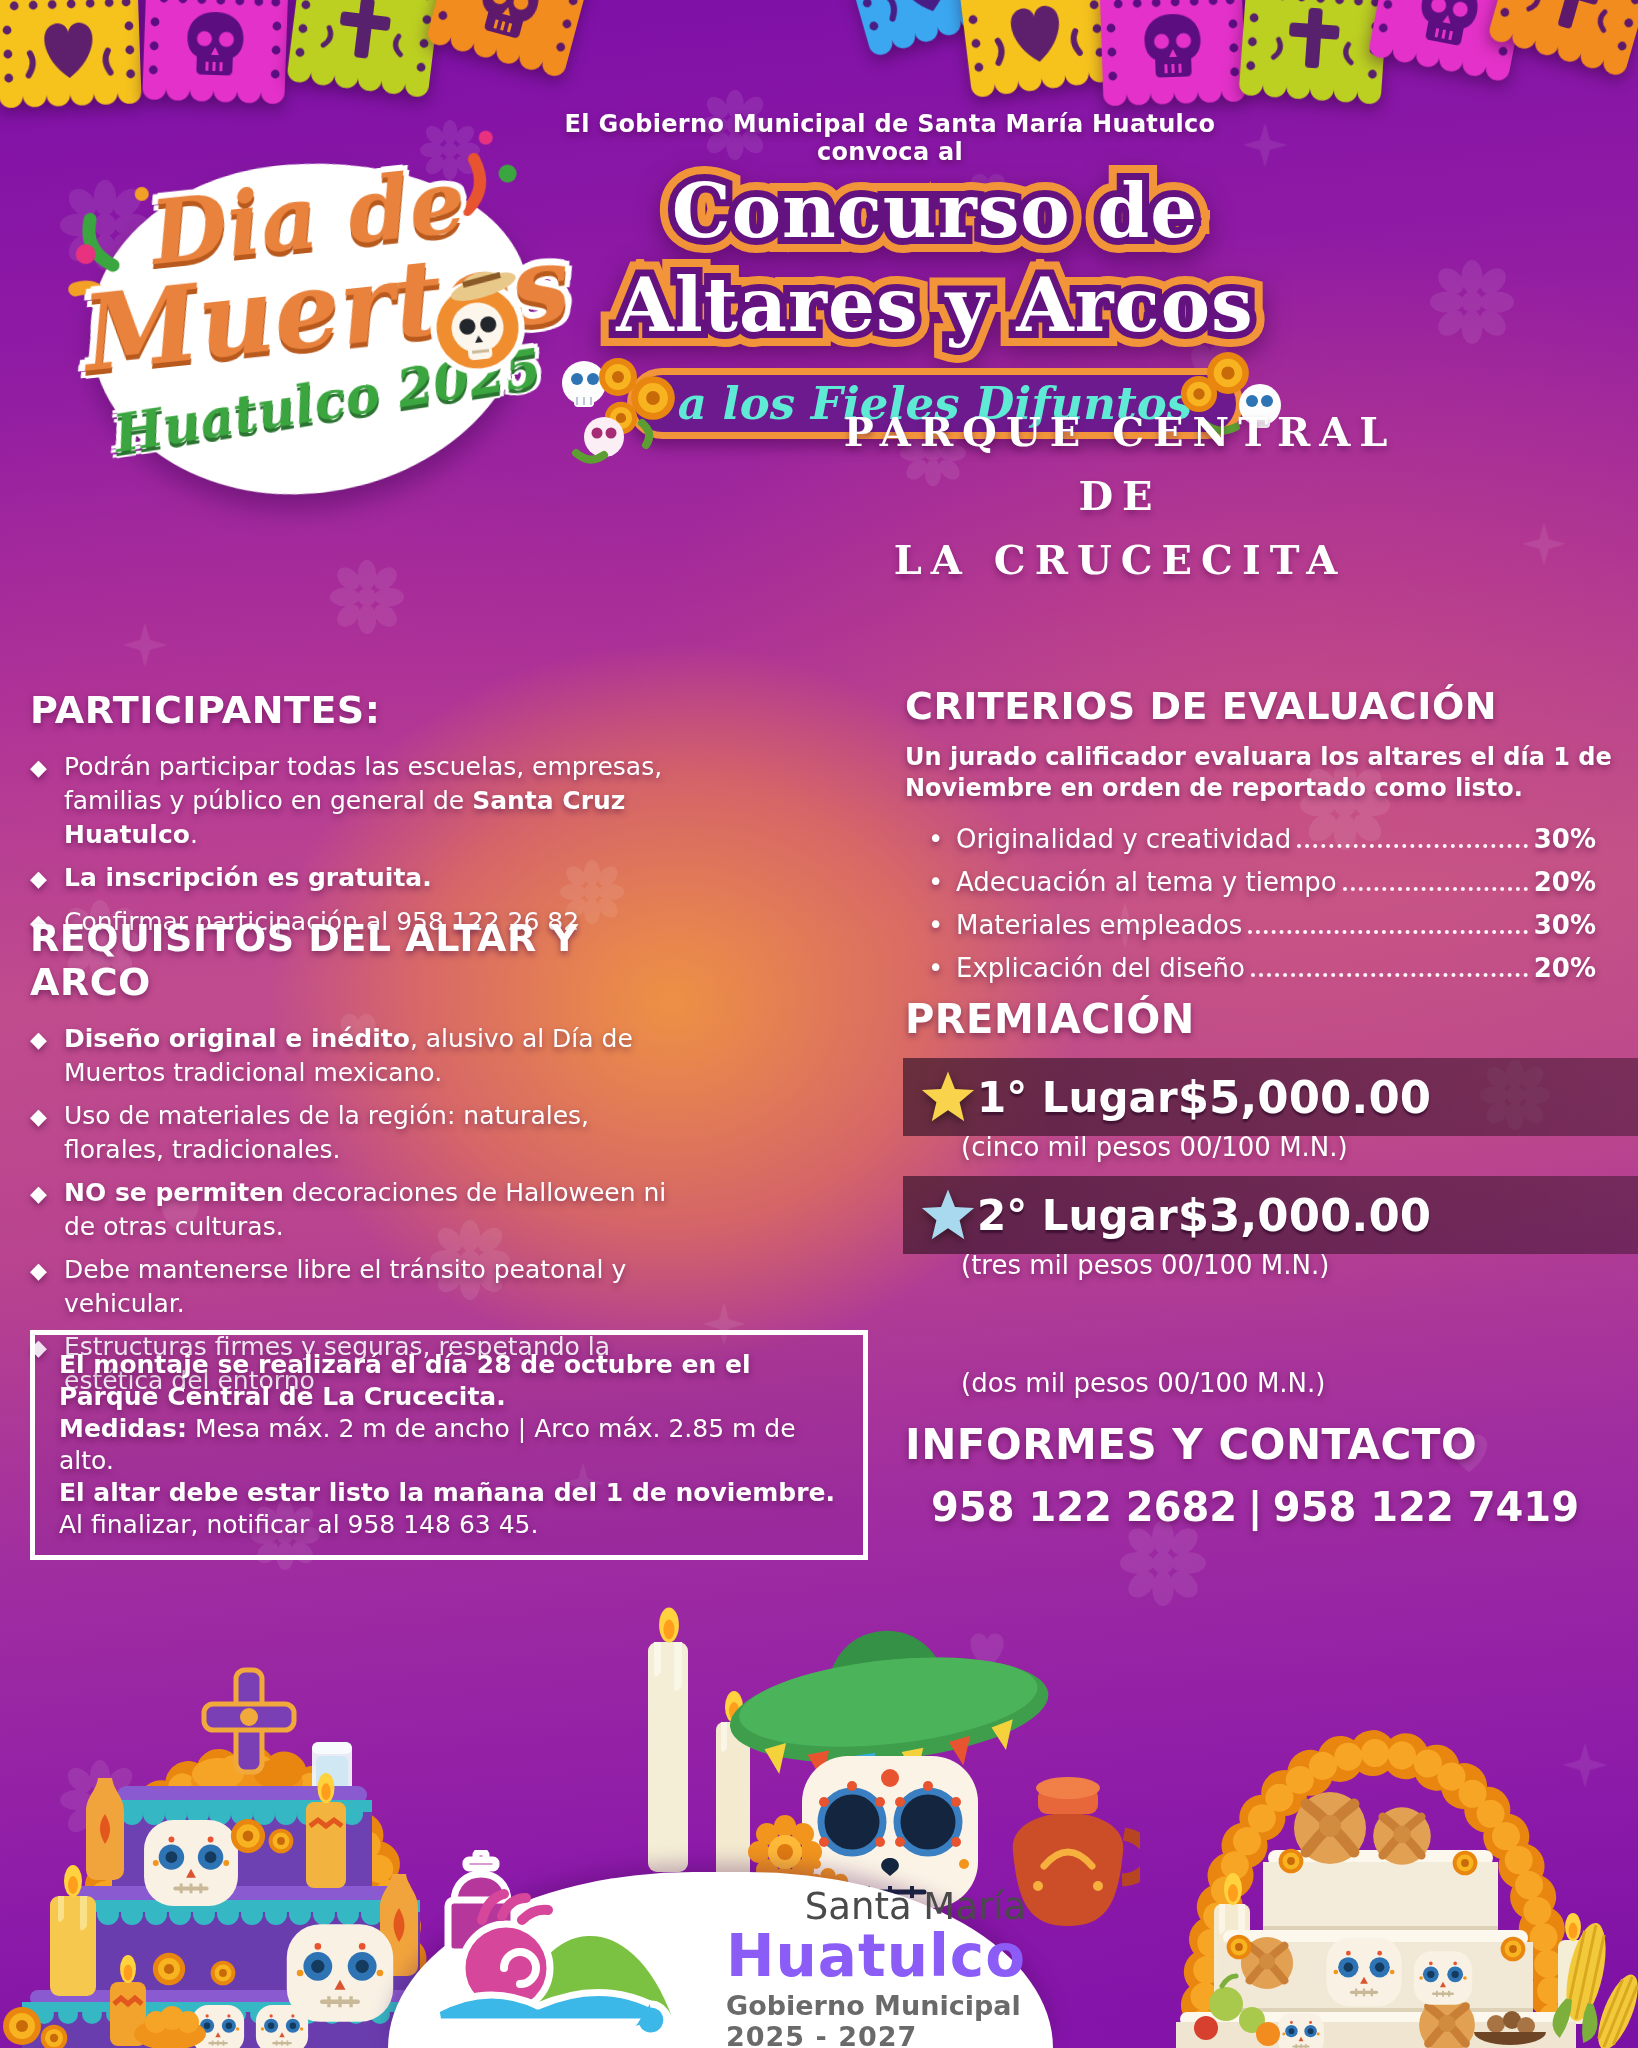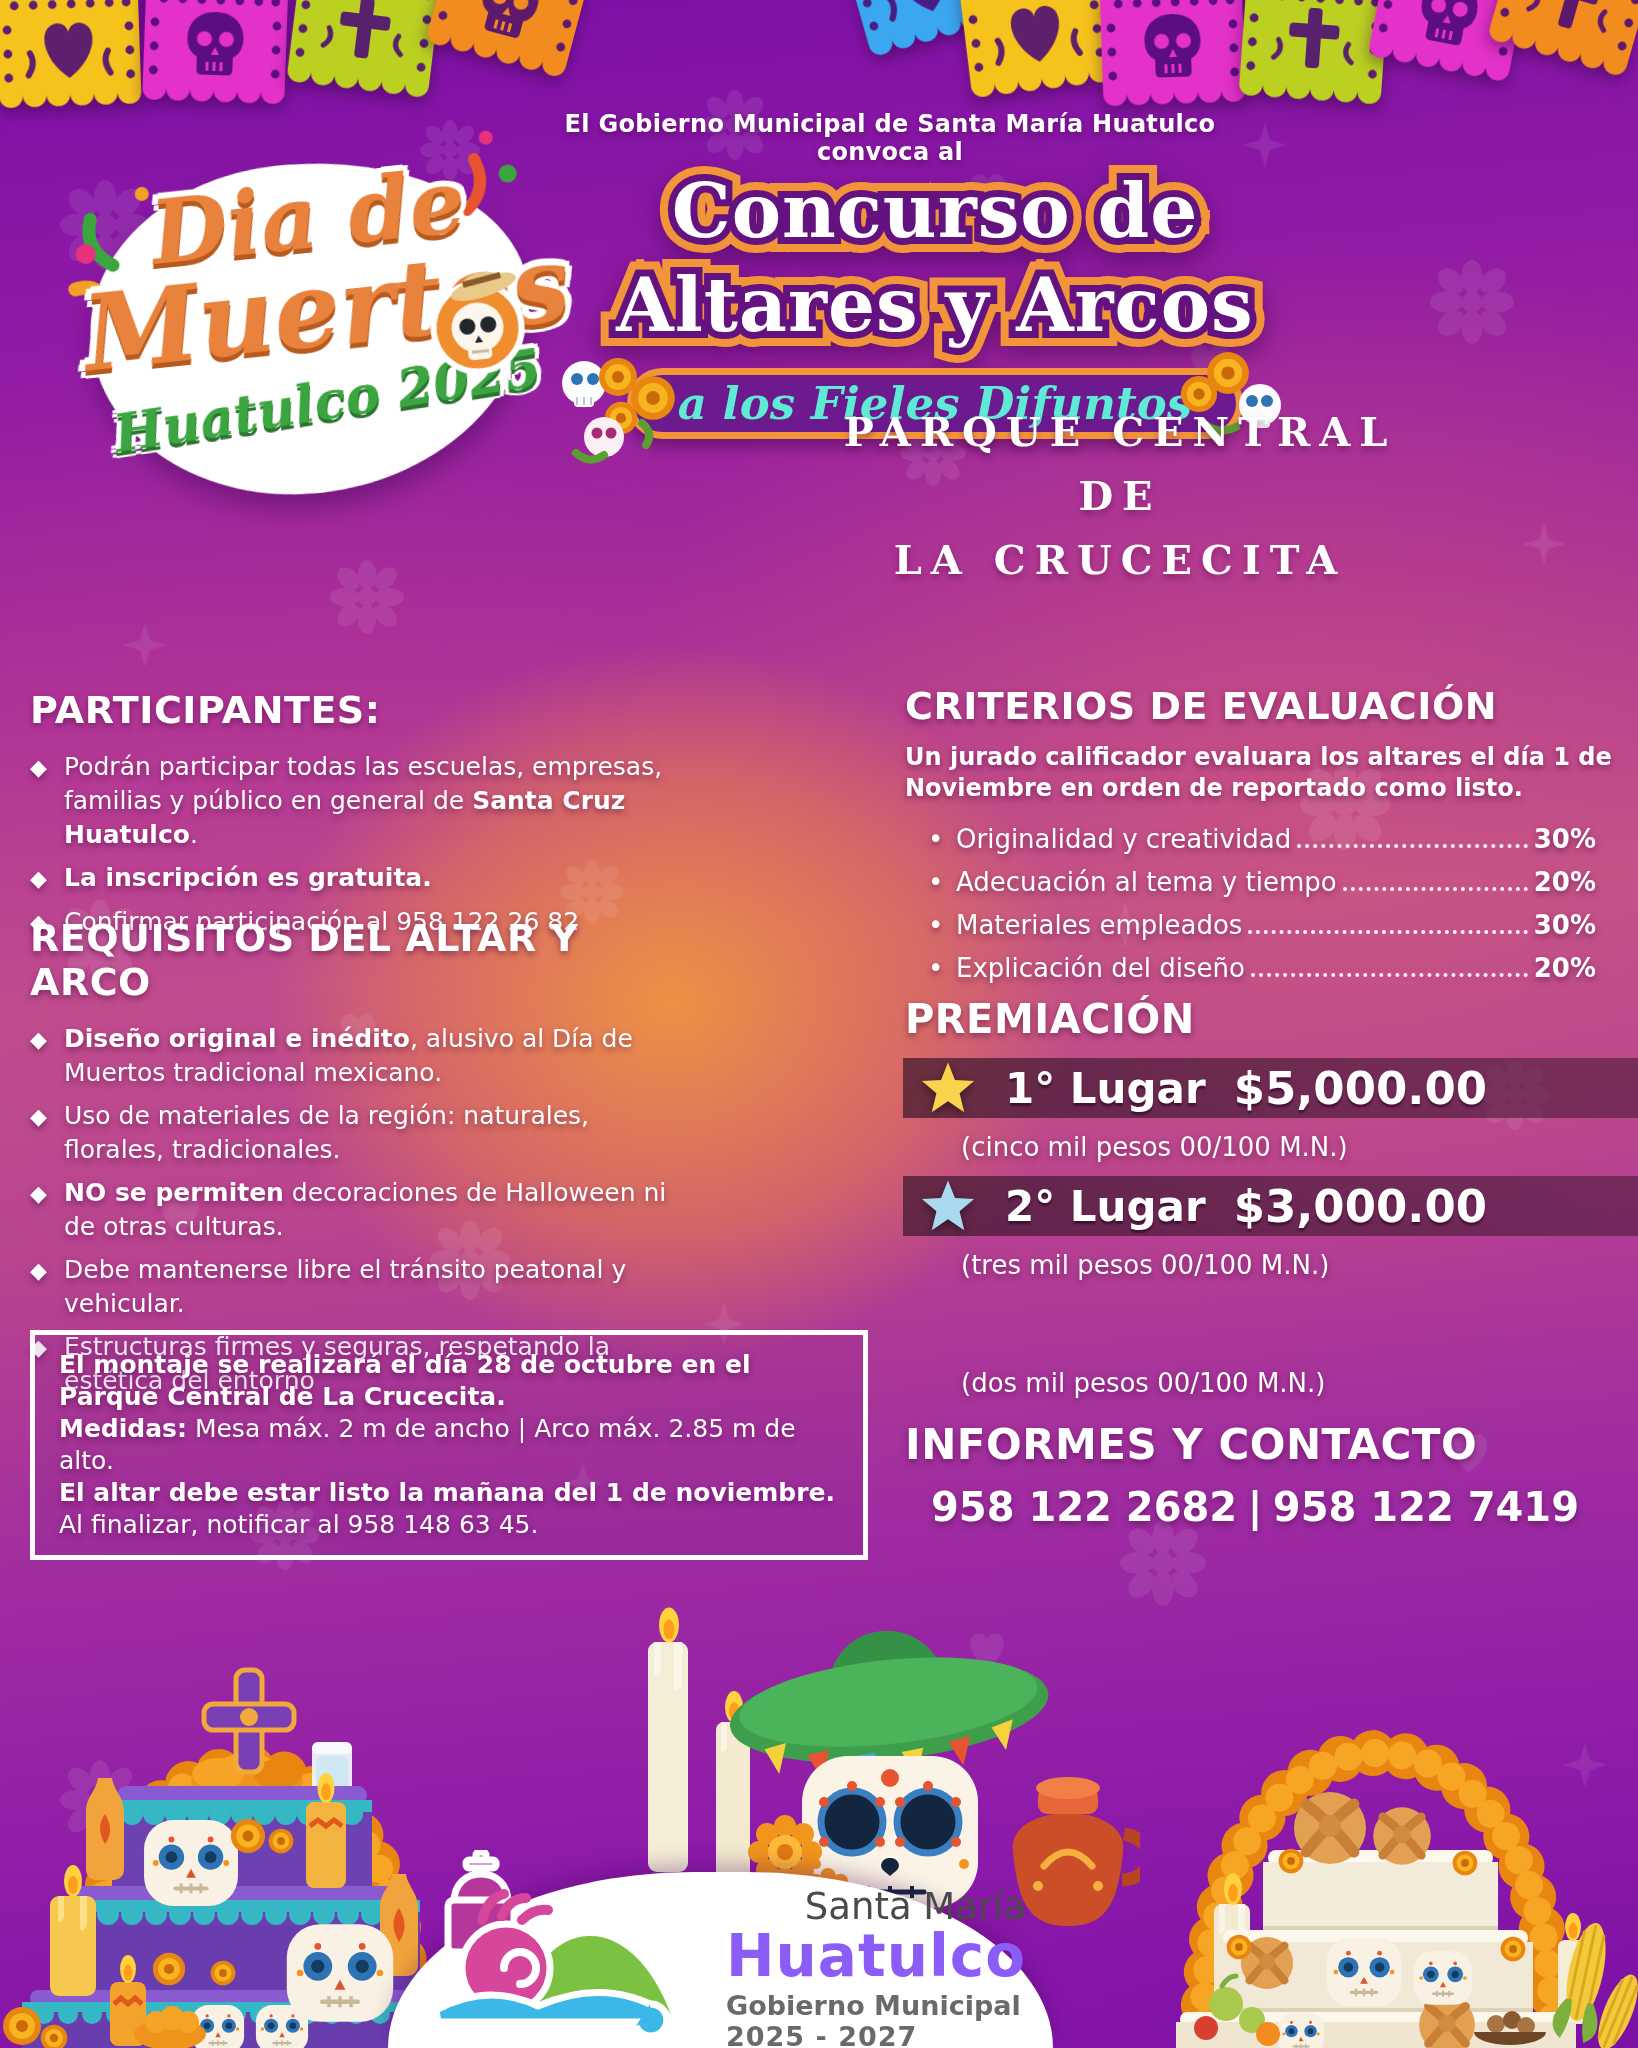--- a/index.html
+++ b/index.html
@@ -64,22 +64,22 @@
   .mbox{left:30px;top:1330px;width:838px;box-sizing:border-box;border:5px solid #fff;
     padding:14px 24px;background:rgba(120,30,130,.12);color:#fff;font-size:25px;line-height:32px;}
 
   
   .intro{left:905px;top:742px;width:710px;font-size:24px;line-height:31px;font-weight:800;color:#fff;}
   .crits{left:928px;top:824px;width:668px;}
   .crit{display:flex;align-items:baseline;color:#fff;font-size:26px;margin-bottom:13px;font-weight:500;}
   .crit .dot{width:28px;flex:none;}
   .crit .lead{flex:1;border-bottom:4px dotted rgba(255,255,255,.95);margin:0 6px 6px;}
   .crit .pct{font-weight:600;}
-  .band{left:903px;right:0;height:60px;background:linear-gradient(90deg,rgba(58,22,44,.70),rgba(58,22,44,.52));
-    display:flex;align-items:center;gap:28px;padding-left:16px;}
+  .band{left:903px;right:0;height:78px;background:linear-gradient(90deg,rgba(58,22,44,.70),rgba(58,22,44,.52));
+    display:flex;align-items:center;padding-left:16px;}
   .bstar{width:58px;height:58px;flex:none;filter:drop-shadow(0 3px 4px rgba(0,0,0,.45));}
   .place{font-size:42px;font-weight:800;color:#fff;text-shadow:0 3px 2px rgba(40,5,35,.6);}
   .amount{font-size:45px;font-weight:800;color:#fff;text-shadow:0 3px 2px rgba(40,5,35,.6);}
   .words{left:961px;font-size:26px;color:#fff;font-weight:500;}
   .phones{left:905px;top:1484px;width:700px;display:flex;justify-content:space-between;align-items:center;
     padding:0 26px;box-sizing:border-box;font-size:40px;font-weight:800;color:#fff;}
 
   
   .blob{left:388px;top:1872px;width:665px;height:176px;background:#fff;
     border-radius:330px 330px 0 0 / 190px 190px 0 0;box-shadow:0 -8px 20px rgba(70,5,85,.3);}

